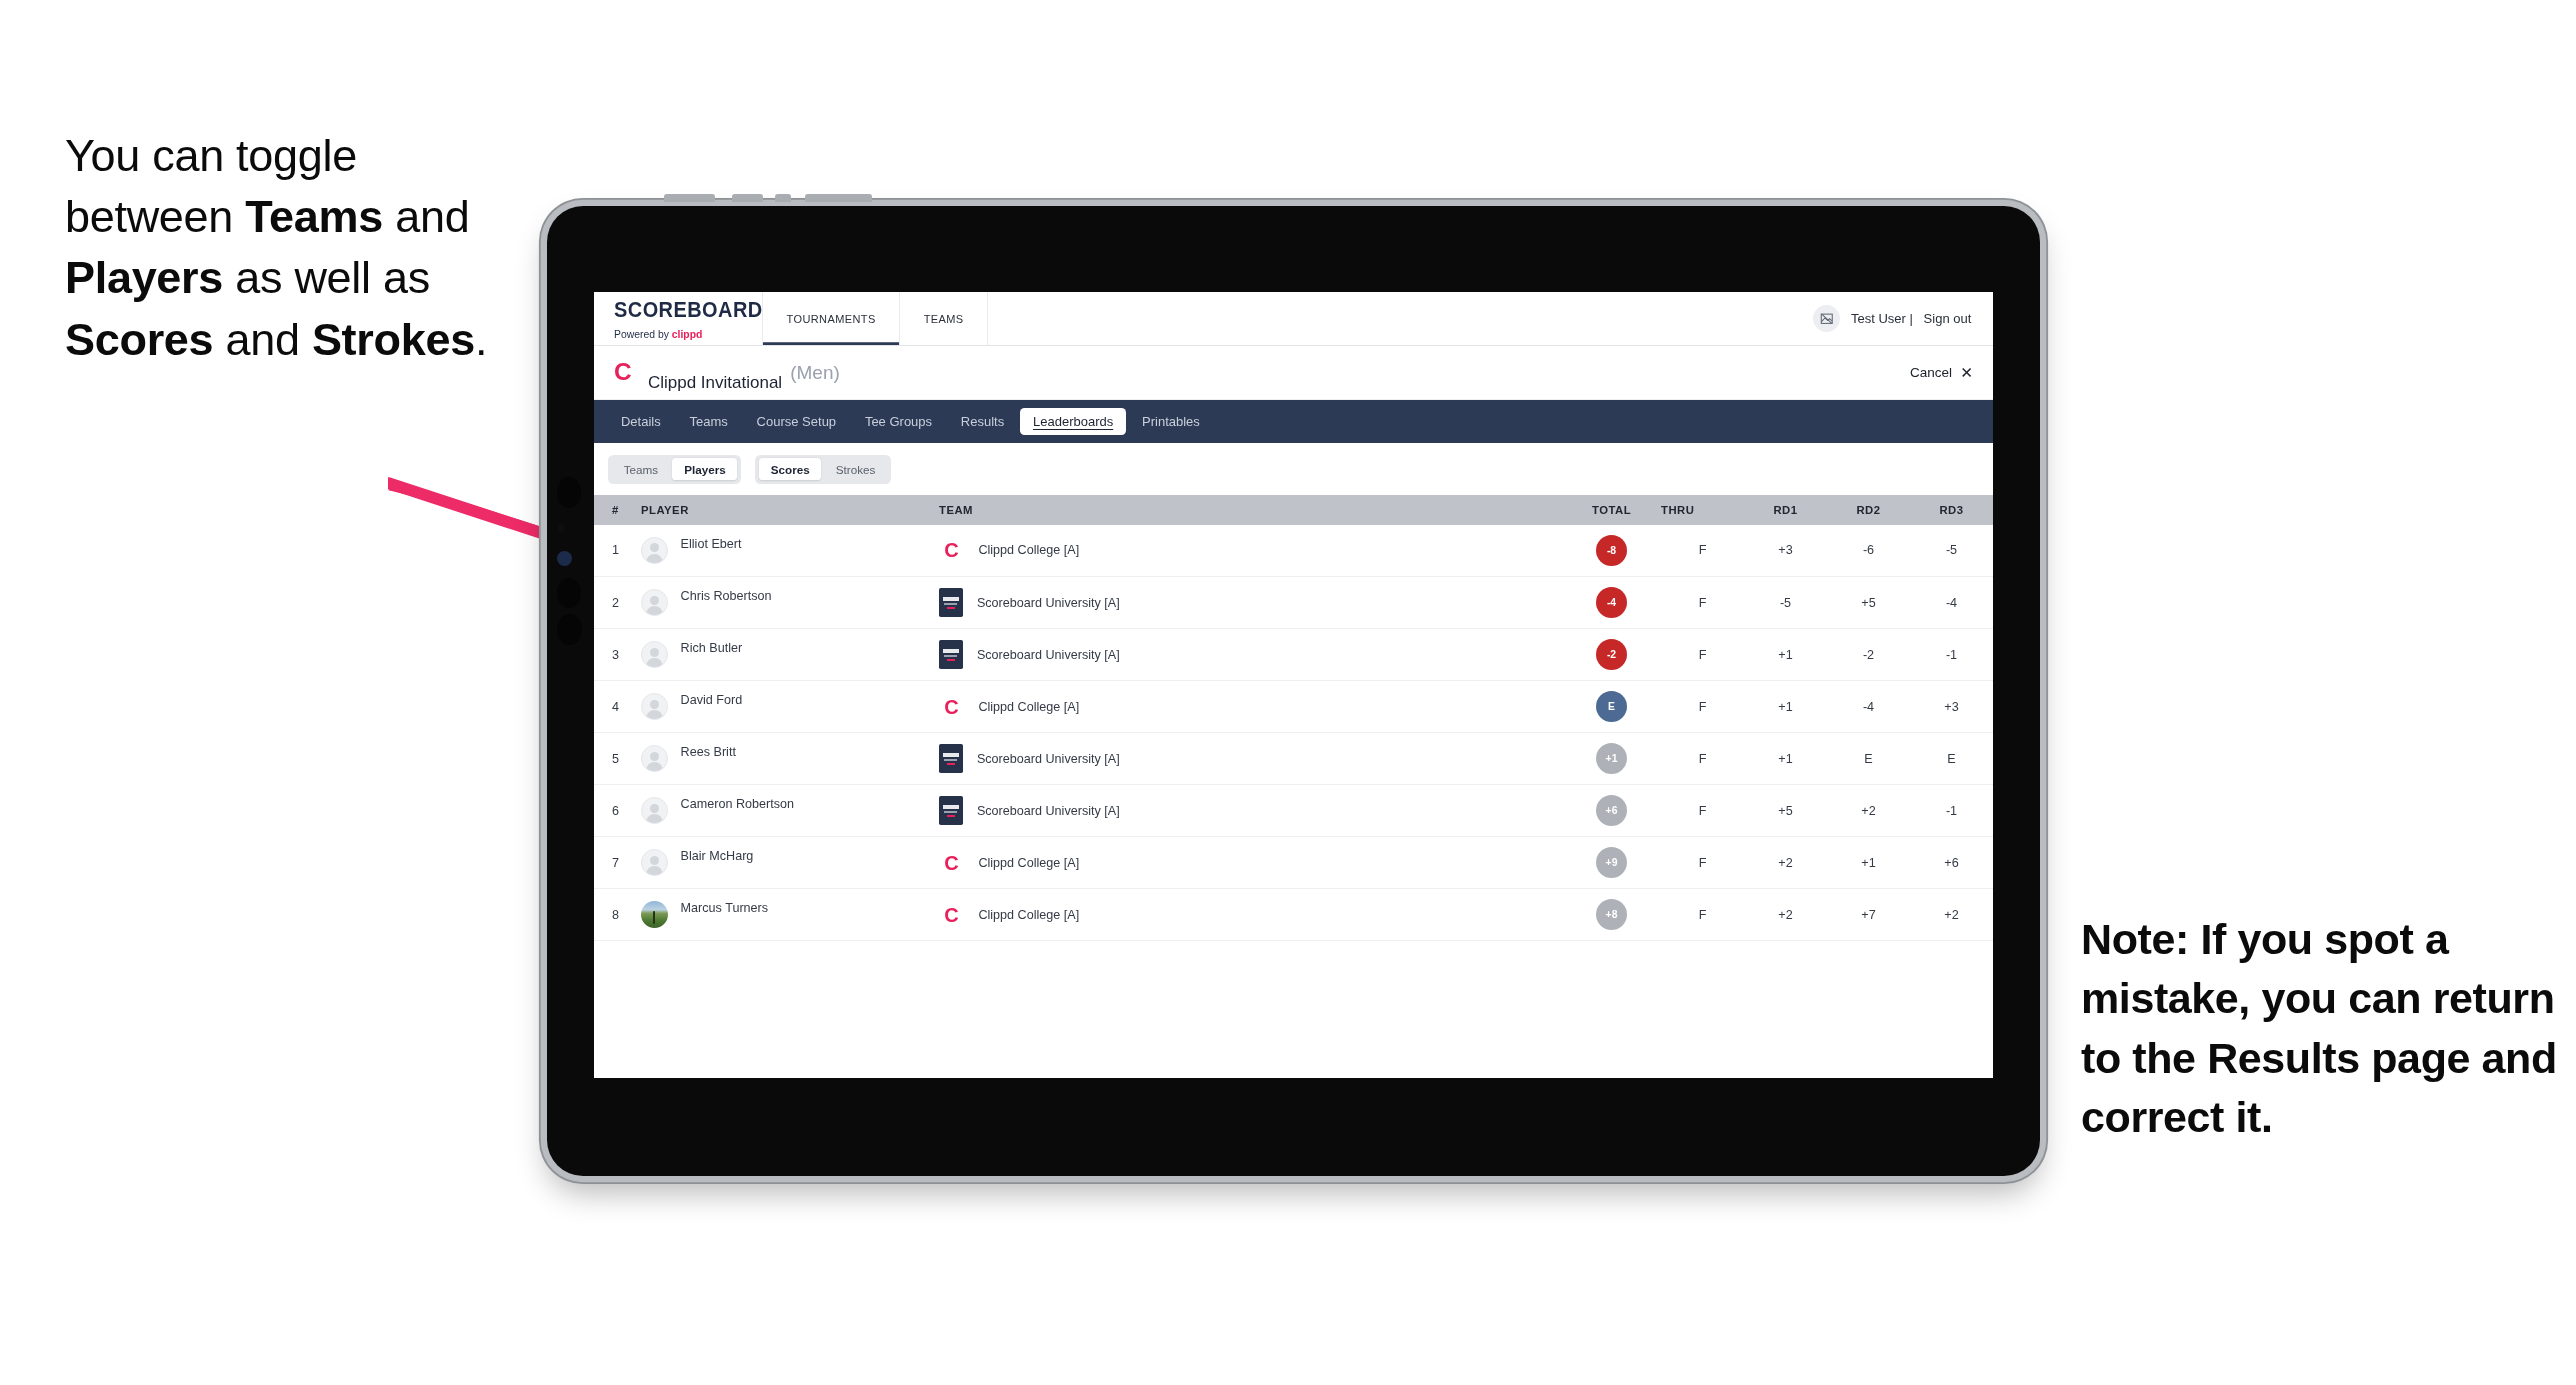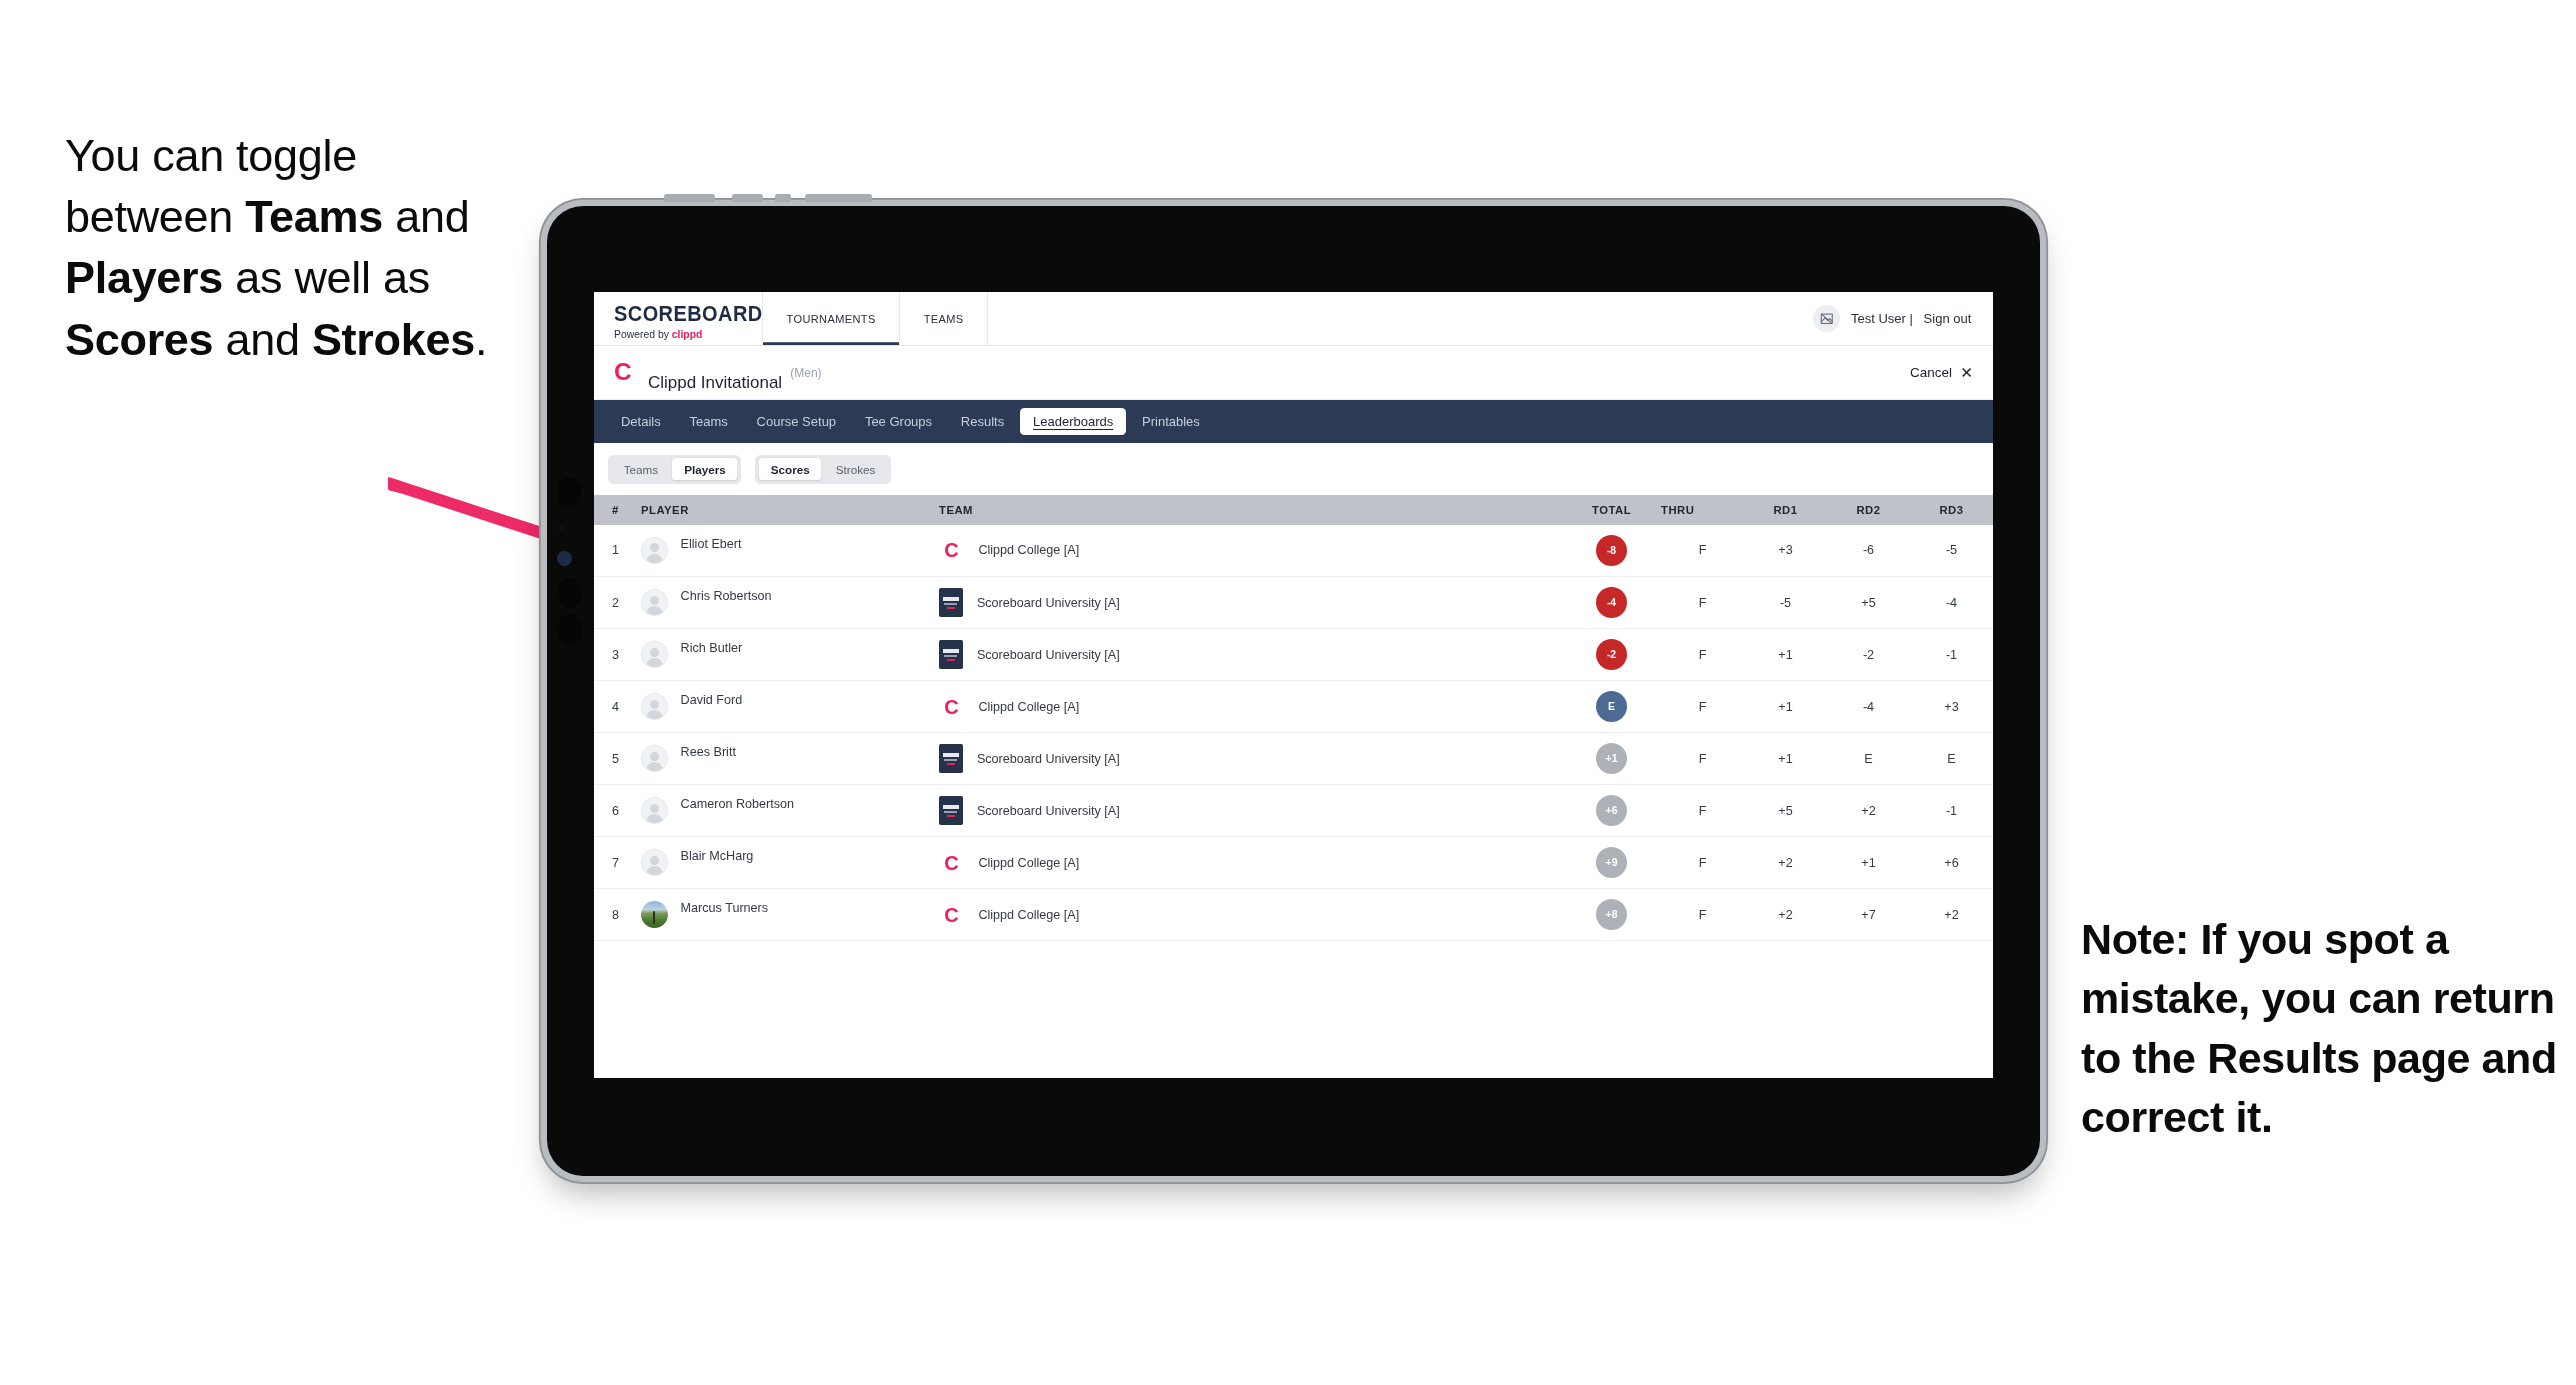--- a/index.html
+++ b/index.html
@@ -75,21 +75,21 @@
 
   
   .topbar {
     display: flex; align-items: stretch;
     height: 54px; background: #fff;
     border-bottom: 0.9px solid #e2e4e8;
     position: relative;
   }
   .brand {
     width: 169px; padding: 7.2px 0 5.4px 20px;
-    display: flex; flex-direction: column; justify-content: flex-end;
+    display: flex; flex-direction: column; justify-content: space-between;
     border-right: 0.9px solid #e8eaee;
   }
   .brand-title {
     font-size: 21.7px; font-weight: 700; color: #1f2b45;
     letter-spacing: 0.5px; line-height: 1; font-stretch: condensed;
     transform: scaleX(0.92); transform-origin: left center;
   }
   .brand-sub { font-size: 10.4px; color: #1f2b45; margin-top: 3.6px; }
   .brand-sub .clippd { color: #e8215c; font-weight: 700; }
 
@@ -117,21 +117,21 @@
   .t-header {
     height: 54px; display: flex; align-items: center;
     padding: 0 20px; background: #fff;
     border-bottom: 0.9px solid #eceef1;
   }
   .t-logo {
     font-size: 24.4px; font-weight: 700; color: #e8215c;
     margin-right: 16.3px; line-height: 1;
   }
   .t-title { font-size: 17px; color: #1d2333; margin-top: 20px; }
-  .t-gender { font-size: 12px; color: #9aa1af; margin-left: 8.1px; }
+  .t-gender { font-size: 19px; color: #9aa1af; margin-left: 8.1px; }
   .t-cancel {
     margin-left: auto; display: flex; align-items: center; gap: 8.1px;
     font-size: 13.5px; color: #20242e; cursor: pointer;
   }
   .t-cancel .x { font-size: 15.3px; }
 
   
   .sectabs {
     height: 43px; background: #2c3a55;
     display: flex; align-items: center; padding: 0 14.4px; gap: 3.6px;

